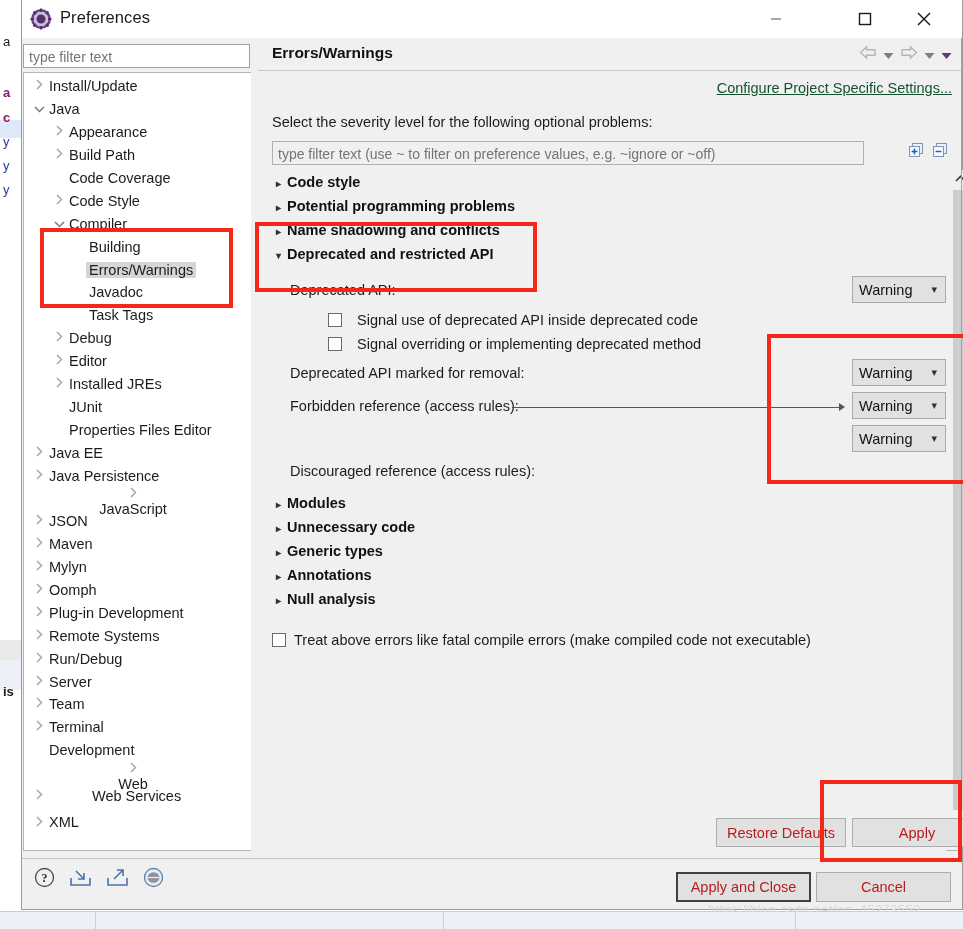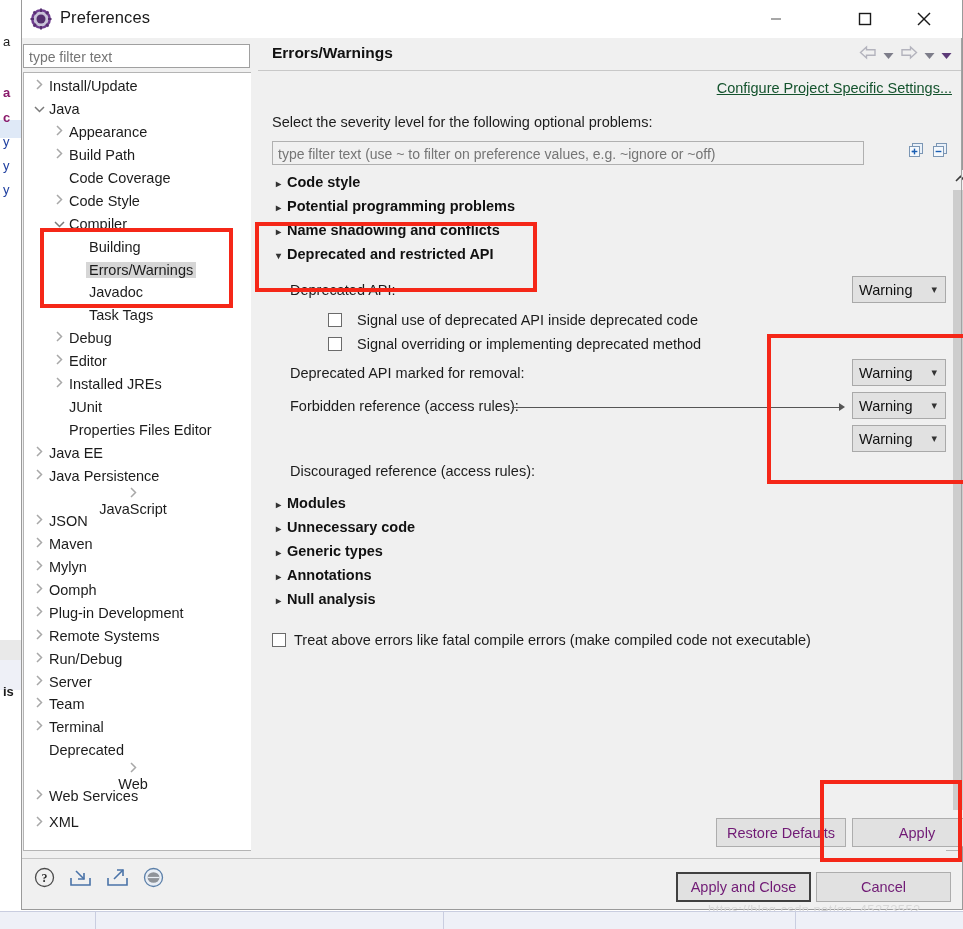--- a/index.html
+++ b/index.html
@@ -266,21 +266,21 @@
     display: flex; align-items: center; gap: 8px;
     font-size: 14.5px; color: #1c1c1c;
   }
 
   .btn {
     position: absolute;
     background: #e1e1e1;
     border: 1px solid #adadad;
     box-sizing: border-box;
     display: flex; align-items: center; justify-content: center;
-    font-size: 14.5px; color: #701a75;
+    font-size: 14.5px; color: #b91c1c;
     cursor: default;
   }
   .btn-default {
     border: 2px solid #404040;
     background: #e1e1e1;
   }
 
   .hr-sep {
     position: absolute;
     height: 1px; background: #c4c4c4;
@@ -537,29 +537,29 @@
             <span class="lbl">Team</span>
           </div>
           <div class="tree-row" style="padding-left: 8px;">
             <span class="twisty"><svg width="8" height="11" viewBox="0 0 8 11">
                 <polyline points="2,1 6.5,5.5 2,10" fill="none" stroke="#a8a8a8" stroke-width="1.5"></polyline>
               </svg></span>
             <span class="lbl">Terminal</span>
           </div>
           <div class="tree-row" style="padding-left: 8px;">
             <span class="twisty"></span>
-            <span class="lbl">Deprecated</span>
+            <span class="lbl">Development</span>
           </div>
           <div class="tree-row" style="padding-left: 8px; flex-direction: column;">
             <span class="twisty"><svg width="8" height="11" viewBox="0 0 8 11">
                 <polyline points="2,1 6.5,5.5 2,10" fill="none" stroke="#a8a8a8" stroke-width="1.5"></polyline>
               </svg></span>
             <span class="lbl">Web</span>
           </div>
-          <div class="tree-row" style="padding-left: 8px;">
+          <div class="tree-row" style="padding-left: 8px; gap: 43px;">
             <span class="twisty"><svg width="8" height="11" viewBox="0 0 8 11">
                 <polyline points="2,1 6.5,5.5 2,10" fill="none" stroke="#a8a8a8" stroke-width="1.5"></polyline>
               </svg></span>
             <span class="lbl">Web Services</span>
           </div>
           <div class="tree-row" style="padding-left: 8px; align-items: flex-end;">
             <span class="twisty"><svg width="8" height="11" viewBox="0 0 8 11">
                 <polyline points="2,1 6.5,5.5 2,10" fill="none" stroke="#a8a8a8" stroke-width="1.5"></polyline>
               </svg></span>
             <span class="lbl">XML</span>

